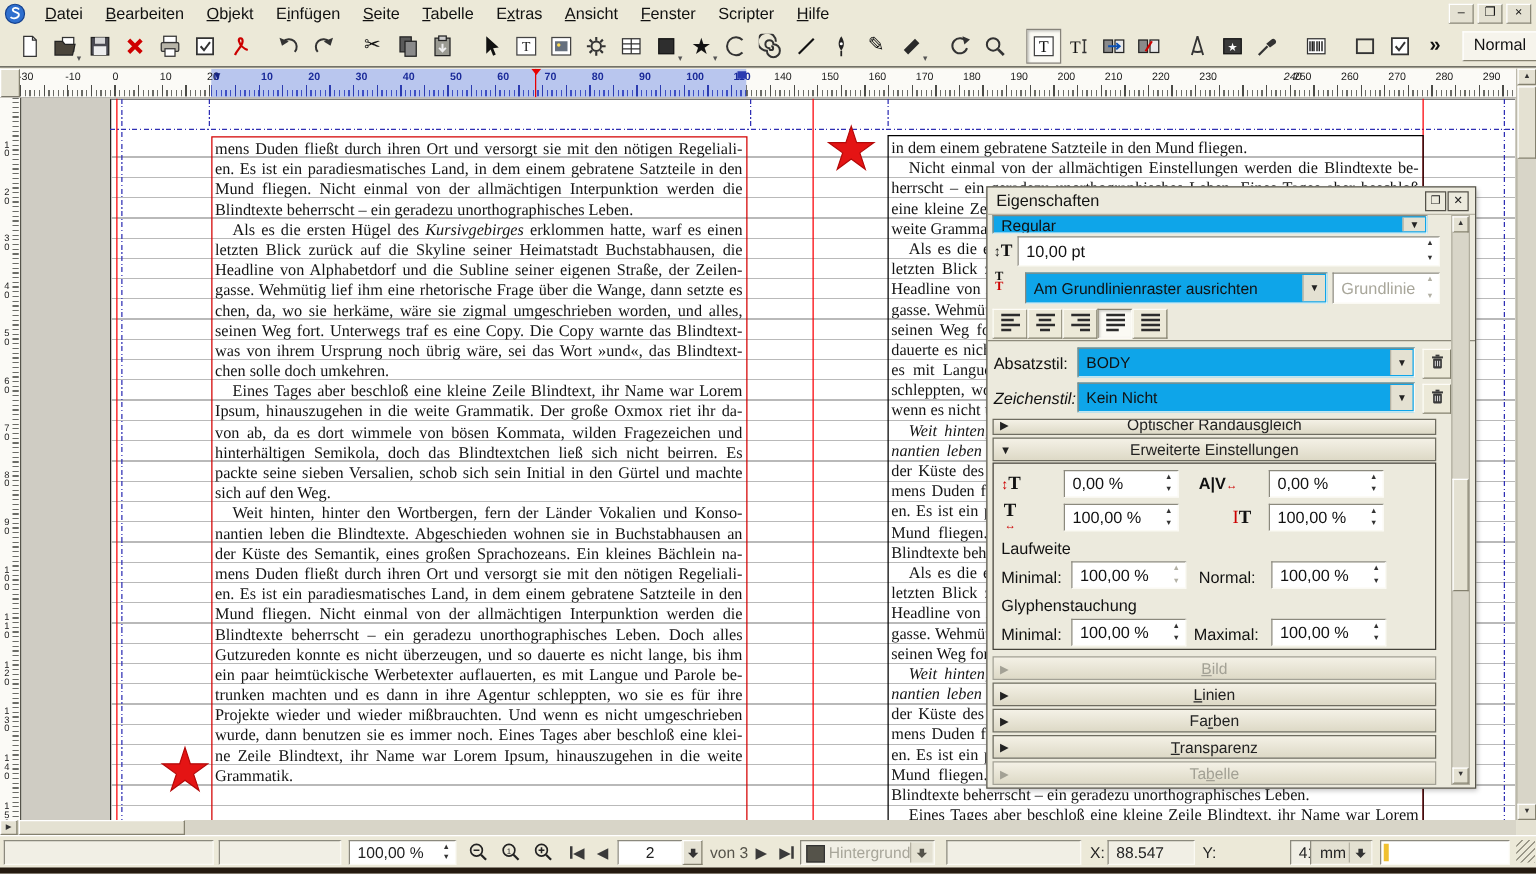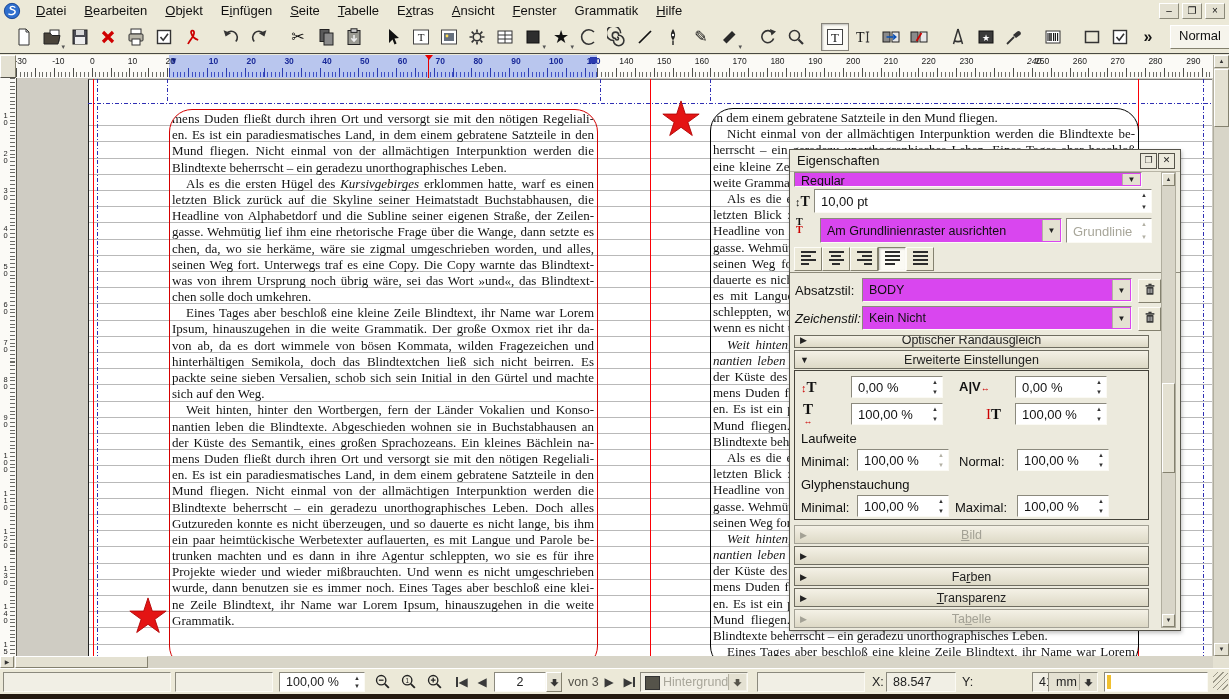--- a/index.html
+++ b/index.html
@@ -52,21 +52,21 @@
   #page{position:absolute;left:88px;top:1px;width:1123px;height:577px;background:#fff;
         border-left:1px solid #222;border-top:1px solid #777;}
   #bgrid{position:absolute;left:0;right:0;top:30px;bottom:0;
         background:repeating-linear-gradient(180deg,transparent 0 15.2px,#b9b9b9 15.2px 16.2px);}
   .vguide-b{position:absolute;top:1px;bottom:0;width:1px;
         background:repeating-linear-gradient(180deg,#2f2fb4 0 4px,transparent 4px 6px,#2f2fb4 6px 7px,transparent 7px 9px);}
   .vguide-b.short{bottom:auto;height:24px;}
   #hguide{position:absolute;left:88px;width:1125px;top:25px;height:1px;
         background:repeating-linear-gradient(90deg,#2f2fb4 0 4px,transparent 4px 6px,#2f2fb4 6px 7px,transparent 7px 9px);}
   .vguide-r{position:absolute;top:1px;bottom:0;width:1px;background:#fb0006;}
-  .frame{position:absolute;box-sizing:border-box;overflow:hidden;border-radius:23px;}
+  .frame{position:absolute;box-sizing:border-box;overflow:hidden;}
   #lframe{left:169px;top:31px;width:429px;height:560px;border:1px solid #d40000;}
   #rframe{left:710px;top:30px;width:429px;height:561px;border:1px solid #000;}
   .tcol{position:absolute;left:2px;right:3px;top:1px;}
   .tl{font-family:"Liberation Serif",serif;font-size:13px;height:16.2px;line-height:16.2px;
       white-space:nowrap;overflow:hidden;text-align:justify;text-align-last:justify;color:#141414;}
   .tl.last{text-align:left;text-align-last:left;}
   .tl.ind{padding-left:14px;}
   .star{position:absolute;width:42px;height:42px;}
   
   #panel{position:absolute;left:789px;top:71px;width:392px;height:482px;background:#eceadd;
@@ -75,21 +75,21 @@
   #ptitle .t{position:absolute;left:7px;top:3px;font-size:13px;}
   .pwbtn{position:absolute;top:3px;width:15px;height:14px;border:1px solid #55534a;background:#eceadd;
          font-size:9px;line-height:12px;text-align:center;color:#222;}
   .row-icon{position:absolute;font-family:"Liberation Serif",serif;}
   .spinbox{position:absolute;background:#fff;border:1px solid;border-color:#8b897d #fbfaf4 #fbfaf4 #8b897d;box-sizing:border-box;}
   .spinbox .v{position:absolute;left:6px;top:50%;transform:translateY(-50%);font-size:13px;white-space:nowrap;}
   .spin{position:absolute;right:1px;top:1px;bottom:1px;width:12px;display:flex;flex-direction:column;
         justify-content:space-between;text-align:center;color:#333;}
   .spin span{font-size:6px;line-height:1.4;}
   .spin.dis span{color:#b2b0a4;}
-  .combo{position:absolute;background:#d946ef;border:1px solid;border-color:#8b897d #fbfaf4 #fbfaf4 #8b897d;box-sizing:border-box;}
+  .combo{position:absolute;background:#0ea5e9;border:1px solid;border-color:#8b897d #fbfaf4 #fbfaf4 #8b897d;box-sizing:border-box;}
   .combo .v{position:absolute;left:6px;top:50%;transform:translateY(-50%);font-size:12.5px;white-space:nowrap;}
   .combo .cdd{position:absolute;right:1px;top:1px;bottom:1px;width:17px;background:#e4e1d2;
         border-left:1px solid #b4b1a2;font-size:8px;text-align:center;color:#222;display:flex;align-items:center;justify-content:center;}
   .plabel{position:absolute;font-size:13px;white-space:nowrap;}
   .alignbtn{position:absolute;width:26px;height:22px;border:1px solid;border-color:#fdfcf7 #84816f #84816f #fdfcf7;
         background:#ece9d8;display:flex;align-items:center;justify-content:center;}
   .alignbtn.sel{background:#fbfaf4;border-color:#84816f #fdfcf7 #fdfcf7 #84816f;box-shadow:inset 1px 1px 2px rgba(0,0,0,.2);}
   .abars{width:15px;}
   .abars div{height:2px;background:#2c2c2c;margin-bottom:2px;}
   .secbar{position:absolute;left:4px;width:355px;height:19px;border:1px solid #6e6c60;box-sizing:border-box;
@@ -136,21 +136,21 @@
   <span id="menu-items" style="display:flex;">
       <span class="mitem"><u>D</u>atei</span>
       <span class="mitem"><u>B</u>earbeiten</span>
       <span class="mitem"><u>O</u>bjekt</span>
       <span class="mitem">E<u>i</u>nfügen</span>
       <span class="mitem"><u>S</u>eite</span>
       <span class="mitem"><u>T</u>abelle</span>
       <span class="mitem">E<u>x</u>tras</span>
       <span class="mitem"><u>A</u>nsicht</span>
       <span class="mitem"><u>F</u>enster</span>
-      <span class="mitem">Grammatik</span>
+      <span class="mitem">Scripter</span>
       <span class="mitem"><u>H</u>ilfe</span>
     </span>
   <span id="winbtns">
       <span class="wbtn">–</span>
       <span class="wbtn">❐</span>
       <span class="wbtn">×</span>
     </span>
 </div>
 
 <div id="toolbar">
@@ -547,21 +547,21 @@
         <div class="tl">trunken machten und es dann in ihre Agentur schleppten, wo sie es für ihre</div>
         <div class="tl">Projekte wieder und wieder mißbrauchten. Und wenn es nicht umgeschrieben</div>
         <div class="tl">wurde, dann benutzen sie es immer noch. Eines Tages aber beschloß eine klei-</div>
         <div class="tl">ne Zeile Blindtext, ihr Name war Lorem Ipsum, hinauszugehen in die weite</div>
         <div class="tl last">Grammatik.</div>
       </div>
   </div>
   <div id="rframe" class="frame">
     <div class="tcol" id="right-lines">
         <div class="tl last">in dem einem gebratene Satzteile in den Mund fliegen.</div>
-        <div class="tl ind">Nicht einmal von der allmächtigen Interpunktion werden die Blindtexte be-</div>
+        <div class="tl ind">Nicht einmal von der allmächtigen Einstellungen werden die Blindtexte be-</div>
         <div class="tl">herrscht – ein geradezu unorthographisches Leben. Eines Tages aber beschloß</div>
         <div class="tl">eine kleine Zeile Blindtext, ihr Name war Lorem Ipsum, hinauszugehen in die</div>
         <div class="tl last">weite Grammatik.</div>
         <div class="tl ind">Als es die ersten Hügel des <i>Kursivgebirges</i> erklommen hatte, warf es einen</div>
         <div class="tl">letzten Blick zurück auf die Skyline seiner Heimatstadt Buchstabhausen, die</div>
         <div class="tl">Headline von Alphabetdorf und die Subline seiner eigenen Straße, der Zeilen-</div>
         <div class="tl">gasse. Wehmütig lief ihm eine rhetorische Frage über die Wange, dann setzte es</div>
         <div class="tl">seinen Weg fort. Doch alles Gutzureden konnte es nicht überzeugen, und so</div>
         <div class="tl">dauerte es nicht lange, bis ihm ein paar heimtückische Werbetexter auflauerten,</div>
         <div class="tl">es mit Langue und Parole betrunken machten und es dann in ihre Agentur</div>
@@ -786,20 +786,21 @@
           <div style="width: 15px;"></div>
           <div style="width: 15px;"></div>
         </div>
       </div>
       <div class="secbar dis" style="top: 375px;">
         <span class="arr">▶</span>
         <span class="lbl"><u>B</u>ild</span>
       </div>
       <div class="secbar" style="top: 396px;">
         <span class="arr">▶</span>
+        <span class="lbl"><u>L</u>inien</span>
       </div>
       <div class="secbar" style="top: 417px;">
         <span class="arr">▶</span>
         <span class="lbl">Fa<u>r</u>ben</span>
       </div>
       <div class="secbar" style="top: 438px;">
         <span class="arr">▶</span>
         <span class="lbl"><u>T</u>ransparenz</span>
       </div>
       <div class="secbar dis" style="top: 459px;">

